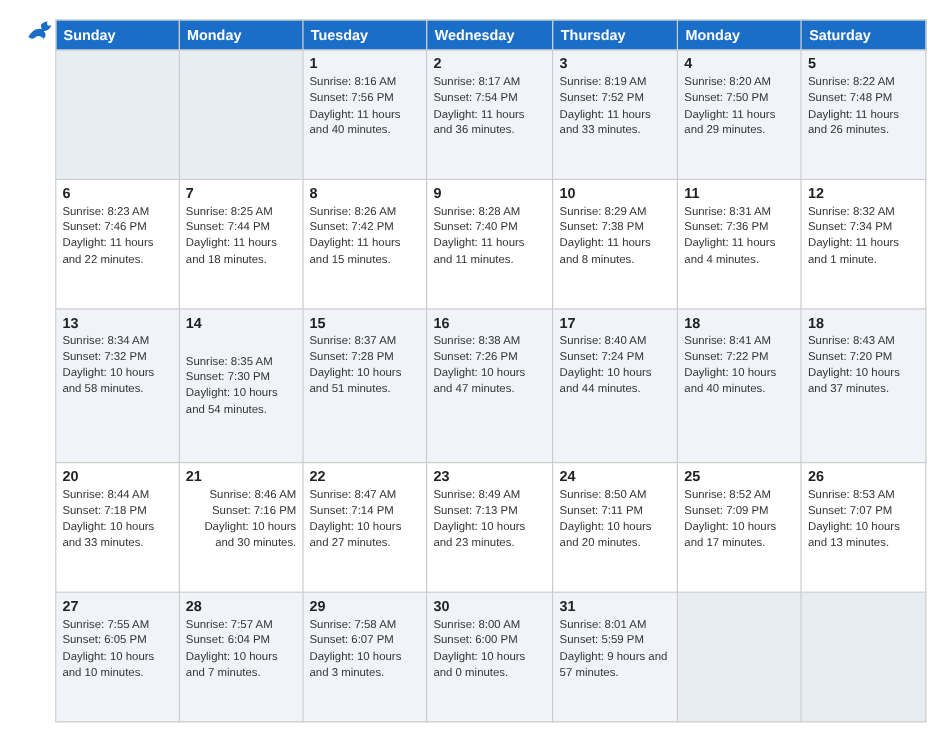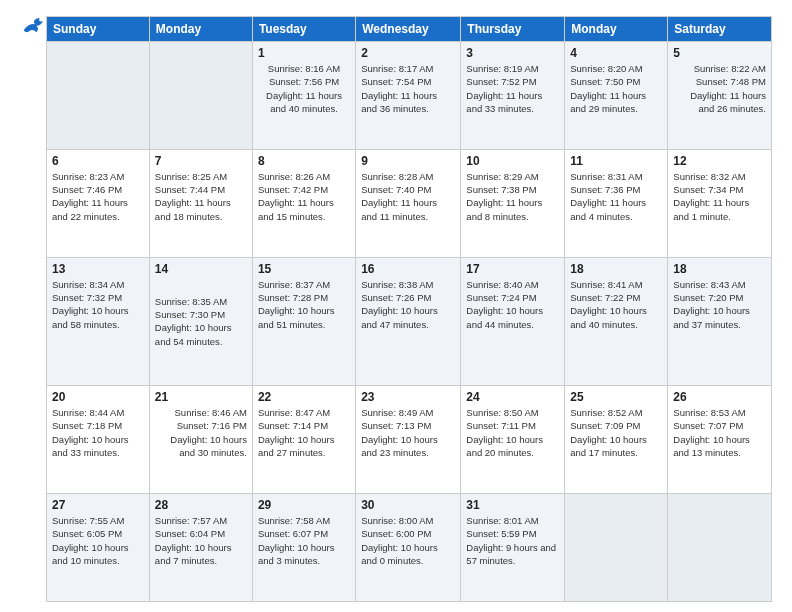--- a/index.html
+++ b/index.html
@@ -137,21 +137,21 @@
           <th>Monday</th>
           <th>Saturday</th>
         </tr>
     </thead>
     <tbody id="calendar-body">
     <tr class="row-alt">
           <td class="empty"></td>
           <td class="empty"></td>
           <td>
             <span class="day-num">1</span>
-            <div class="day-info" style="white-space: pre-line; text-align: center;">Sunrise: 8:16 AM
+            <div class="day-info" style="white-space: pre-line;">Sunrise: 8:16 AM
 Sunset: 7:56 PM
 Daylight: 11 hours and 40 minutes.</div>
           </td>
           <td>
             <span class="day-num">2</span>
             <div class="day-info" style="white-space: pre-line;">Sunrise: 8:17 AM
 Sunset: 7:54 PM
 Daylight: 11 hours and 36 minutes.</div>
           </td>
           <td>
@@ -161,21 +161,21 @@
 Daylight: 11 hours and 33 minutes.</div>
           </td>
           <td>
             <span class="day-num">4</span>
             <div class="day-info" style="white-space: pre-line;">Sunrise: 8:20 AM
 Sunset: 7:50 PM
 Daylight: 11 hours and 29 minutes.</div>
           </td>
           <td>
             <span class="day-num">5</span>
-            <div class="day-info" style="white-space: pre-line; text-align: right;">Sunrise: 8:22 AM
+            <div class="day-info" style="white-space: pre-line;">Sunrise: 8:22 AM
 Sunset: 7:48 PM
 Daylight: 11 hours and 26 minutes.</div>
           </td>
         </tr>
         <tr>
           <td>
             <span class="day-num">6</span>
             <div class="day-info" style="white-space: pre-line;">Sunrise: 8:23 AM
 Sunset: 7:46 PM
 Daylight: 11 hours and 22 minutes.</div>

